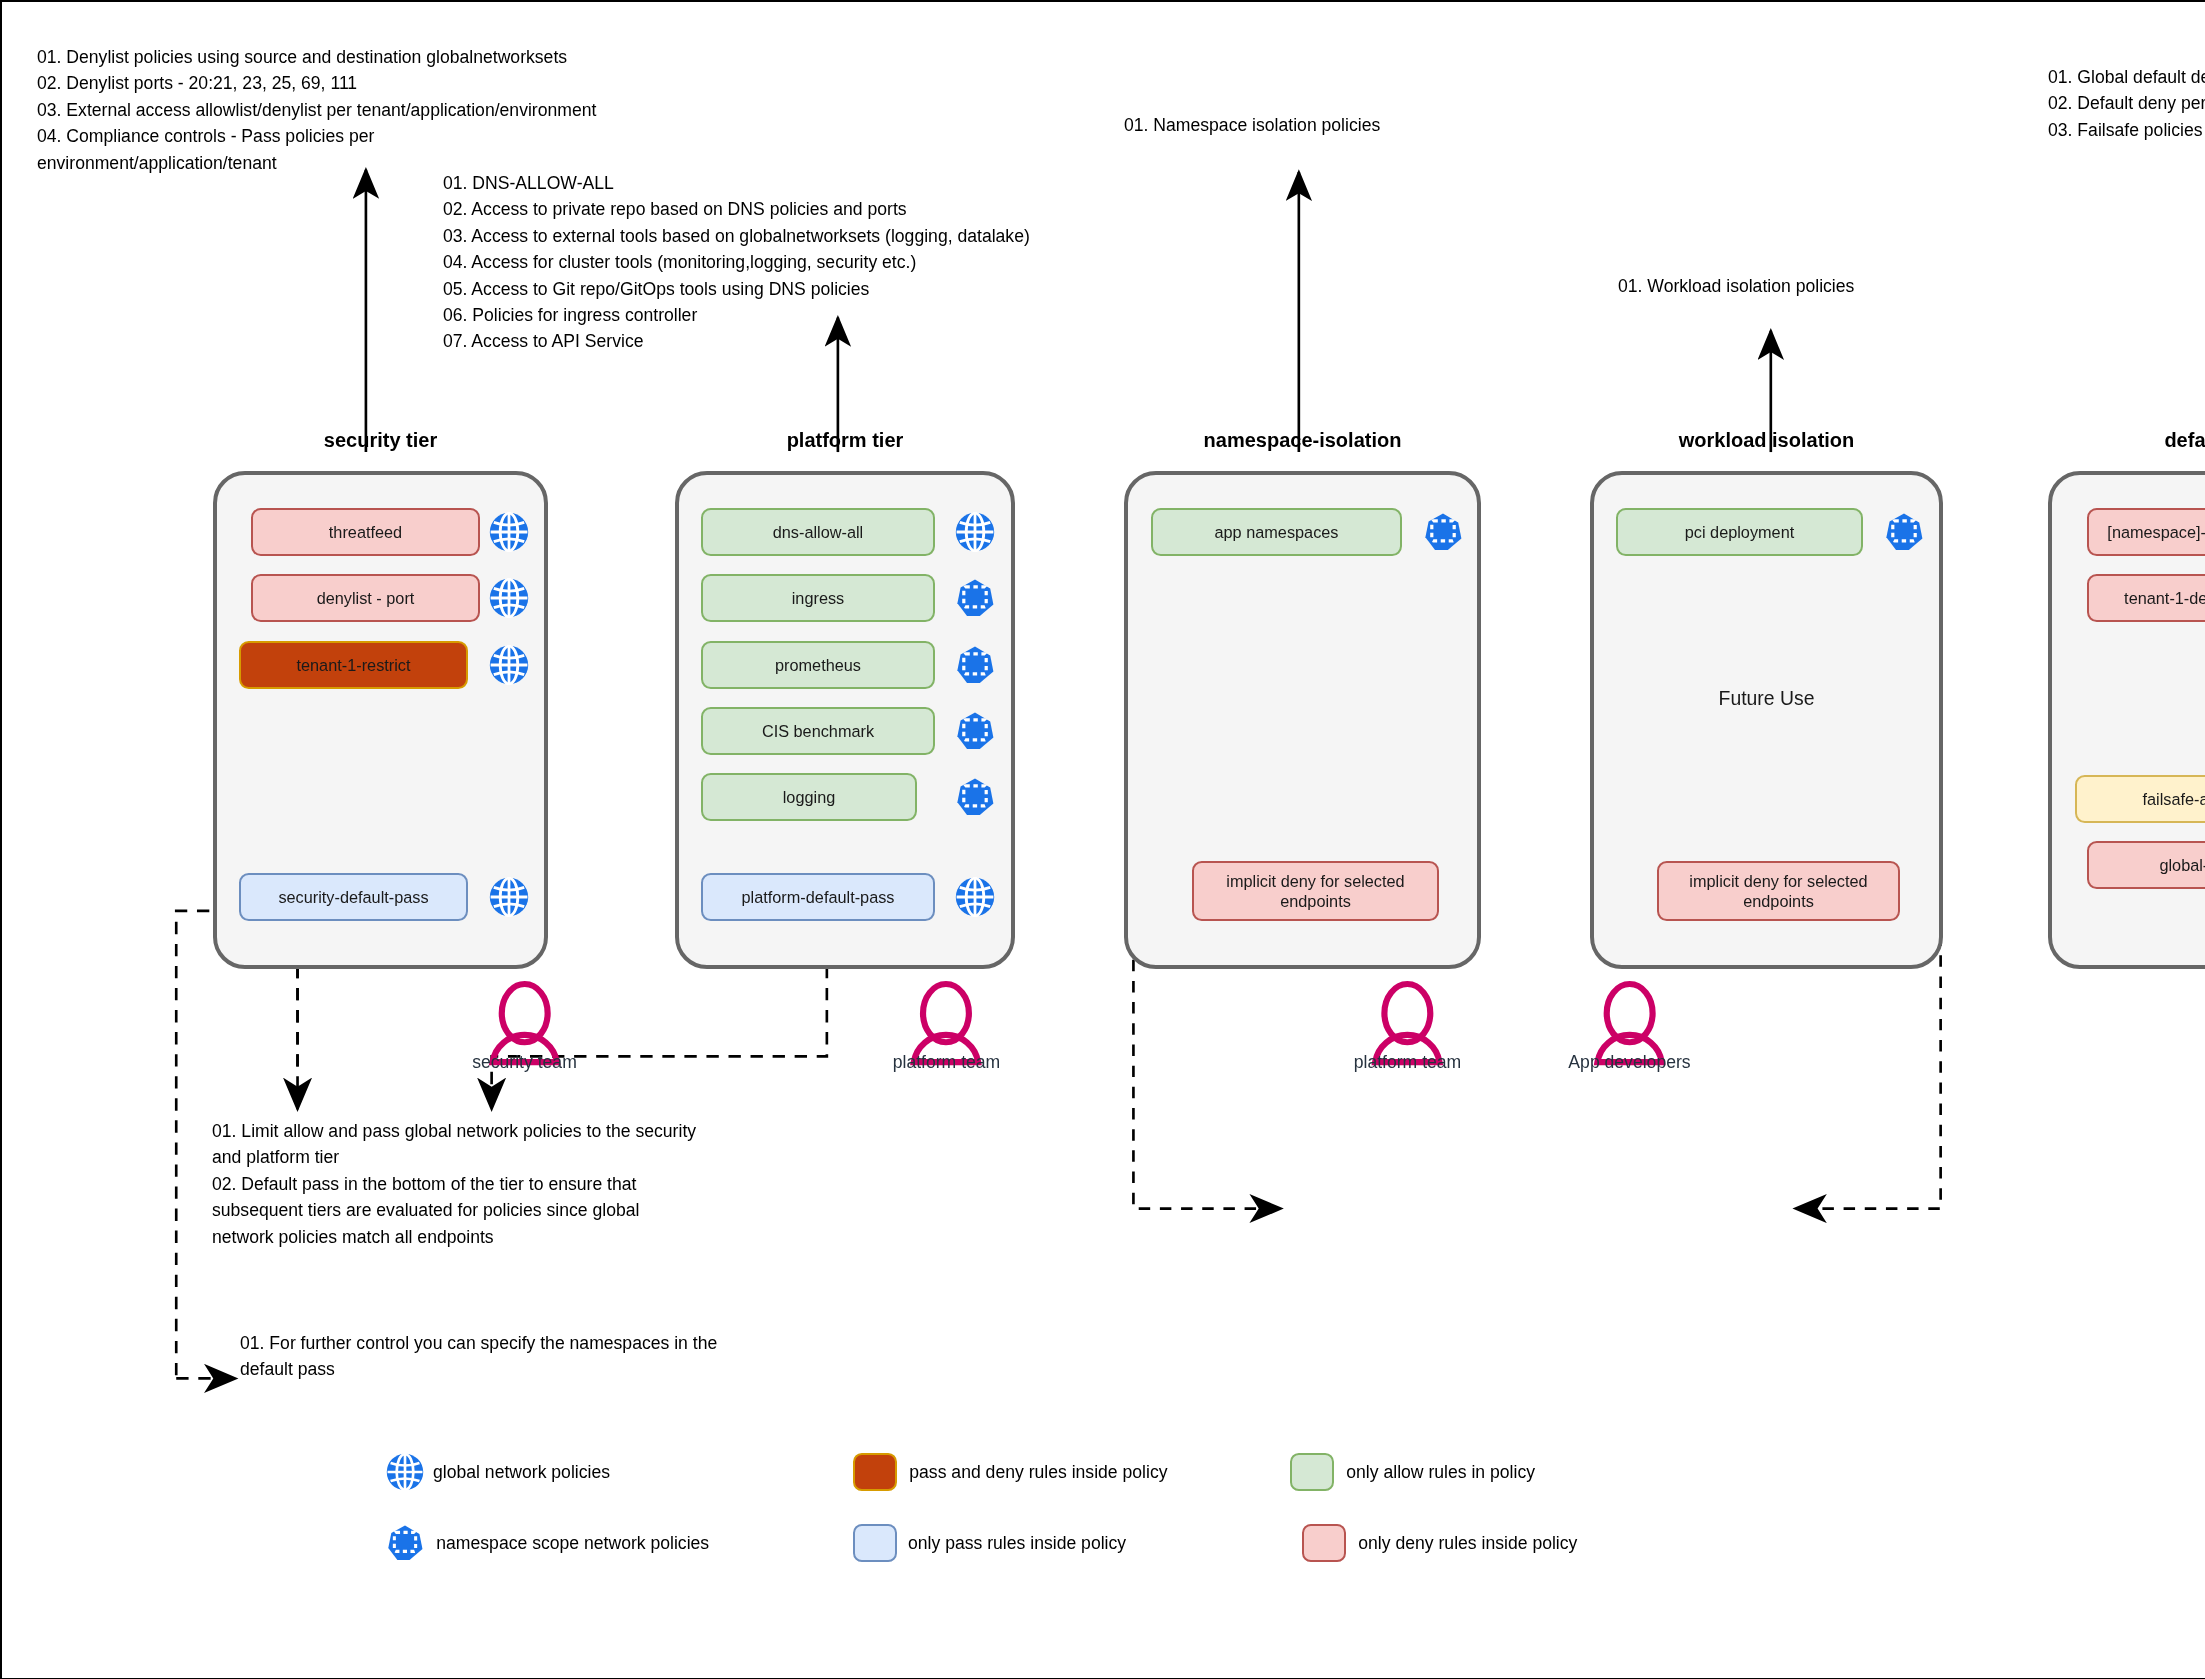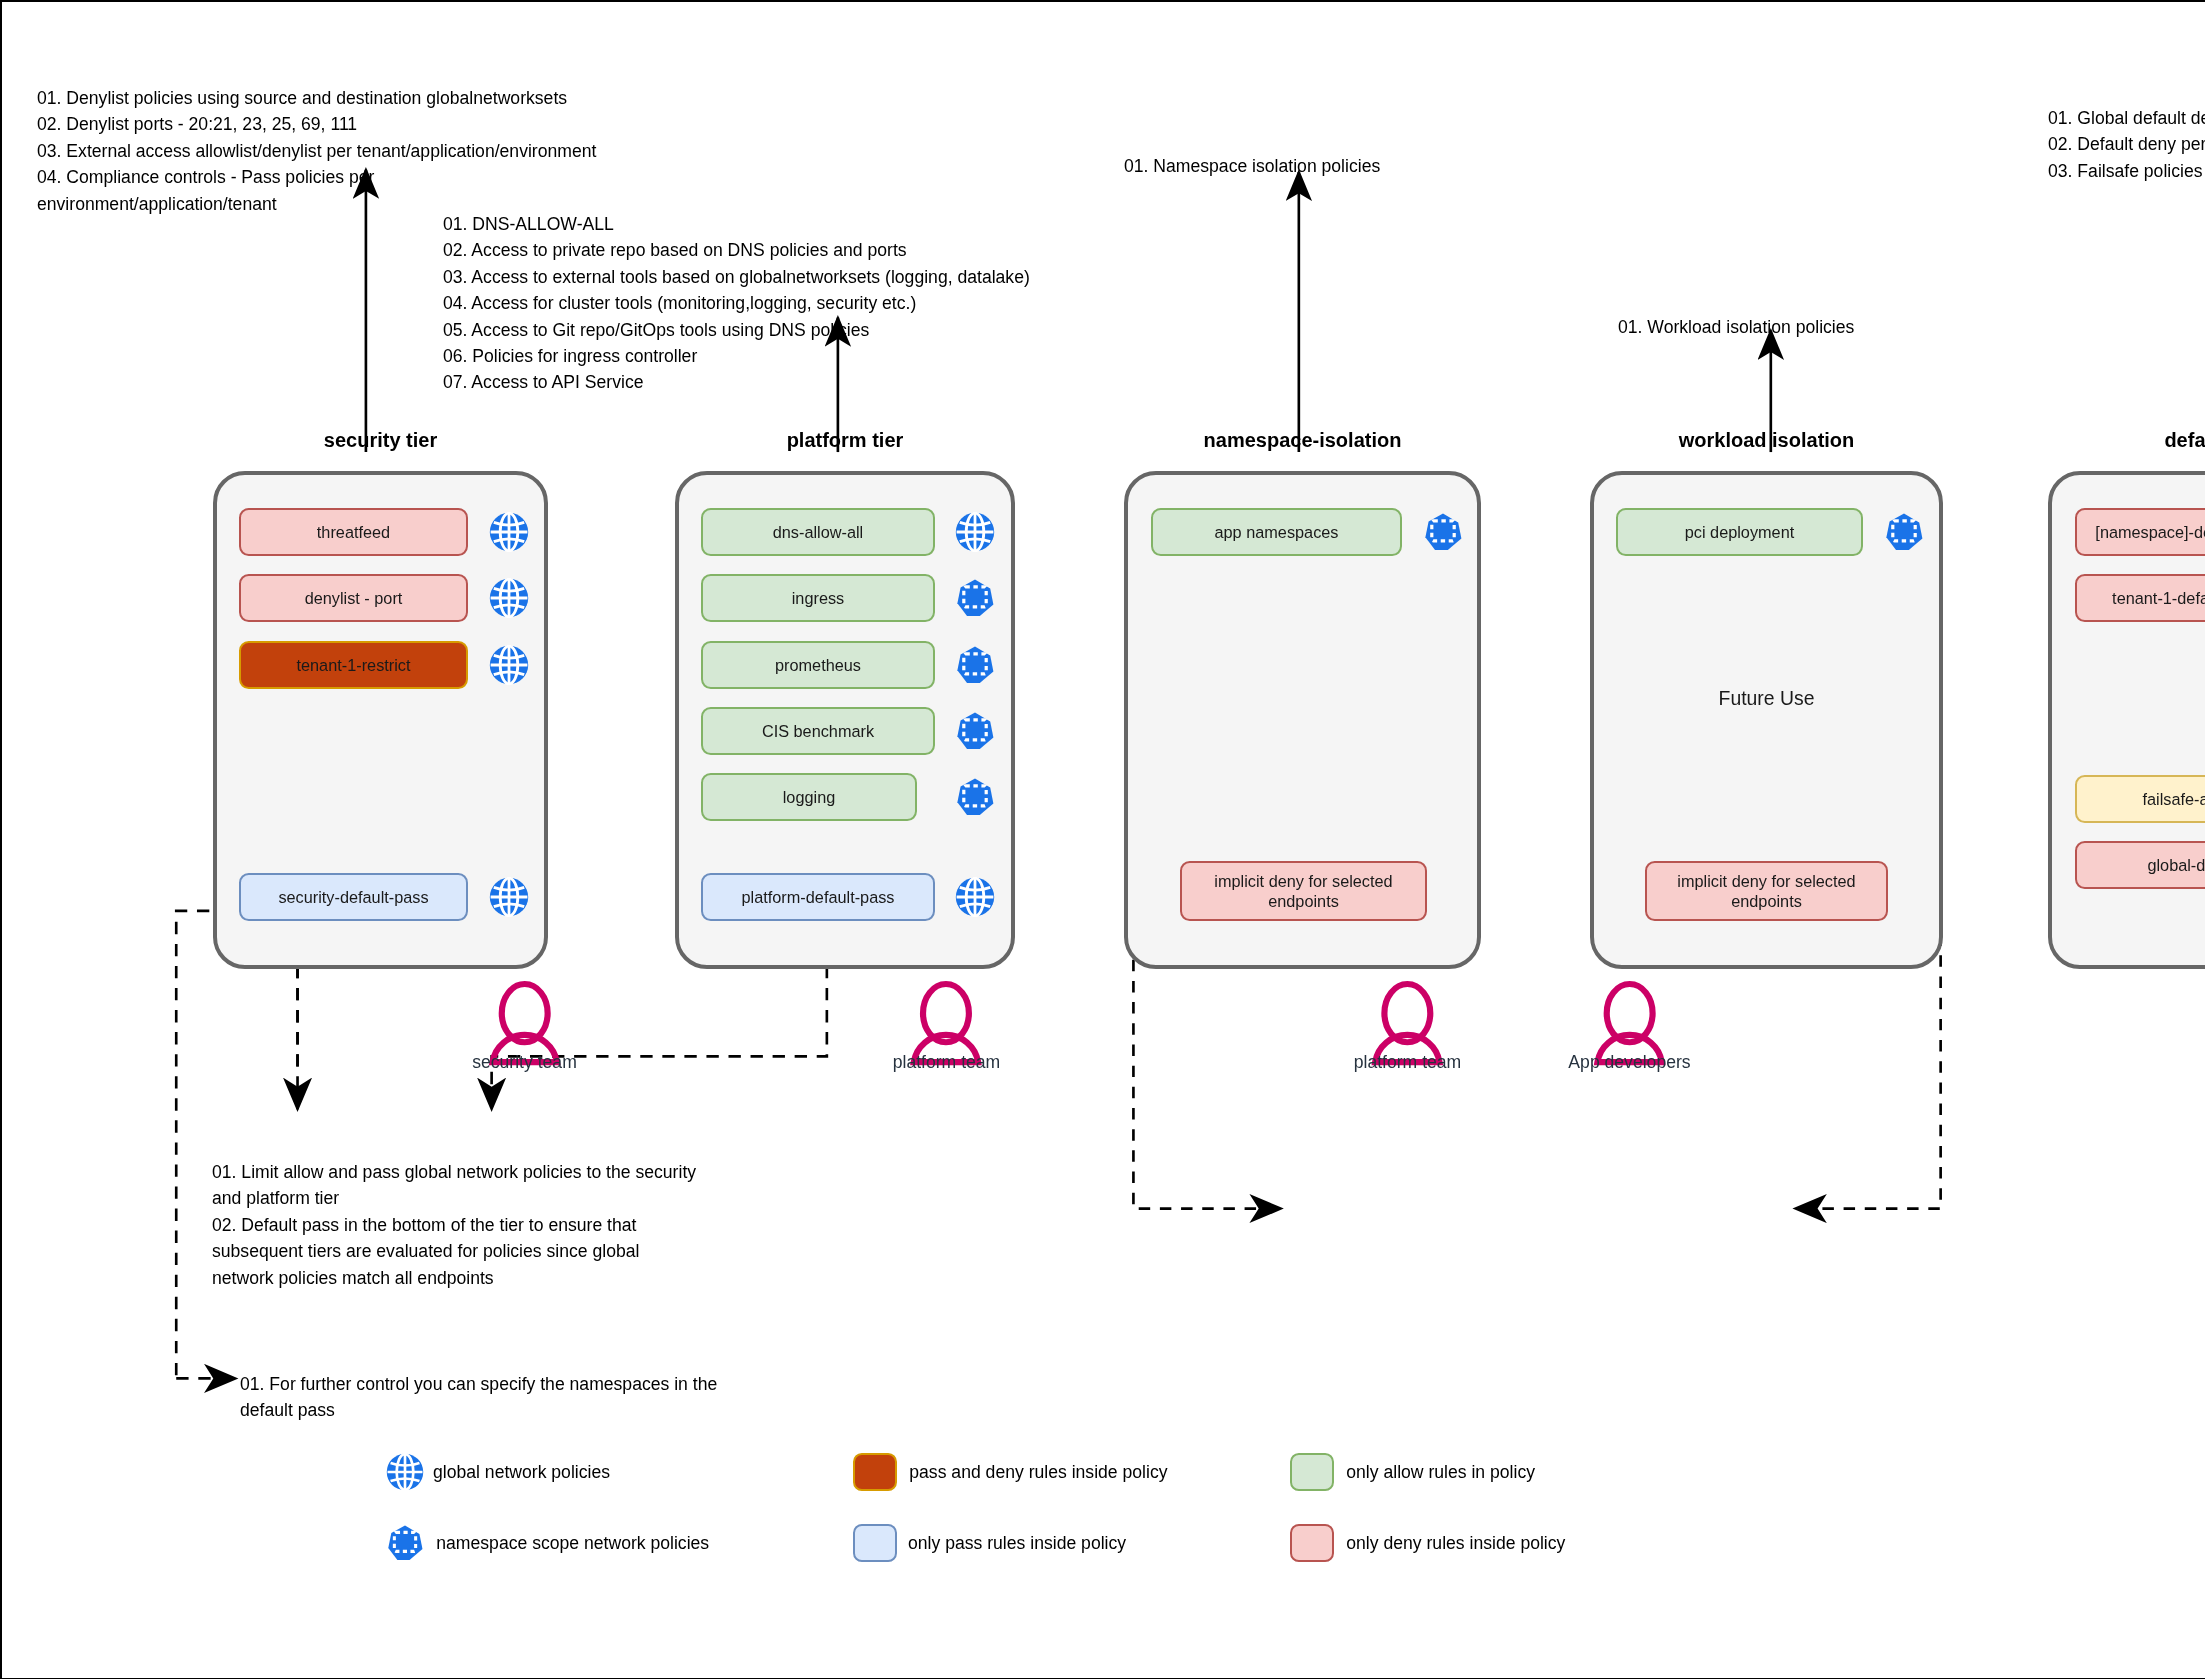--- a/index.html
+++ b/index.html
@@ -1,28 +1,28 @@
 <!DOCTYPE html>
 <html style="font-size:7px"><head>
 <meta charset="utf-8">
 <style>
   html,body{margin:0;padding:0;background:#ffffff;}
   body{font-family:"Liberation Sans", sans-serif;}
   #root{position:relative;width:2756px;height:1680px;background:#ffffff;box-sizing:border-box;border:2.6px solid #000;overflow:hidden;}
   .abs{position:absolute;}
-  .note{color:#000;font-size:17.6px;line-height:1.50;white-space:pre-line;letter-spacing:0px;margin-top:41px;}
+  .note{color:#000;font-size:17.6px;line-height:1.50;white-space:pre-line;letter-spacing:0px;}
   .tier-title{font-size:20px;font-weight:bold;color:#000;text-align:center;}
   .tier-box{
      background:#f5f5f5;border:4px solid #666666;border-radius:32px;box-sizing:border-box;
   }
   .policy{
      box-sizing:border-box;border-radius:9.7px;display:flex;align-items:center;justify-content:center;
      text-align:center;font-size:16.3px;color:#1a1a1a;line-height:1.25;padding:1.8px 4.4px;
   }
-  .p-deny{background:#f8cecc;border:2.6px solid #b85450;}
+  .p-deny{background:#f8cecc;border:2.6px solid #b85450;margin-left:12px;}
   .p-allow{background:#d5e8d4;border:2.6px solid #82b366;}
   .p-pass{background:#dae8fc;border:2.6px solid #6c8ebf;}
   .p-passdeny{background:#c2410c;border:2.6px solid #d79b00;}
   .p-failsafe{background:#fff2cc;border:2.6px solid #d6b656;}
   .future-use{font-size:19.4px;color:#1a1a1a;text-align:center;}
   .team-label{font-size:17.6px;color:#26323f;text-align:center;white-space:nowrap;}
   .legend-label{font-size:17.6px;color:#000;white-space:nowrap;}
   .legend-swatch{box-sizing:border-box;border-radius:8.8px;}
   svg.overlay{position:absolute;left:0;top:0;width:2756px;height:1680px;pointer-events:none;}
 </style>

